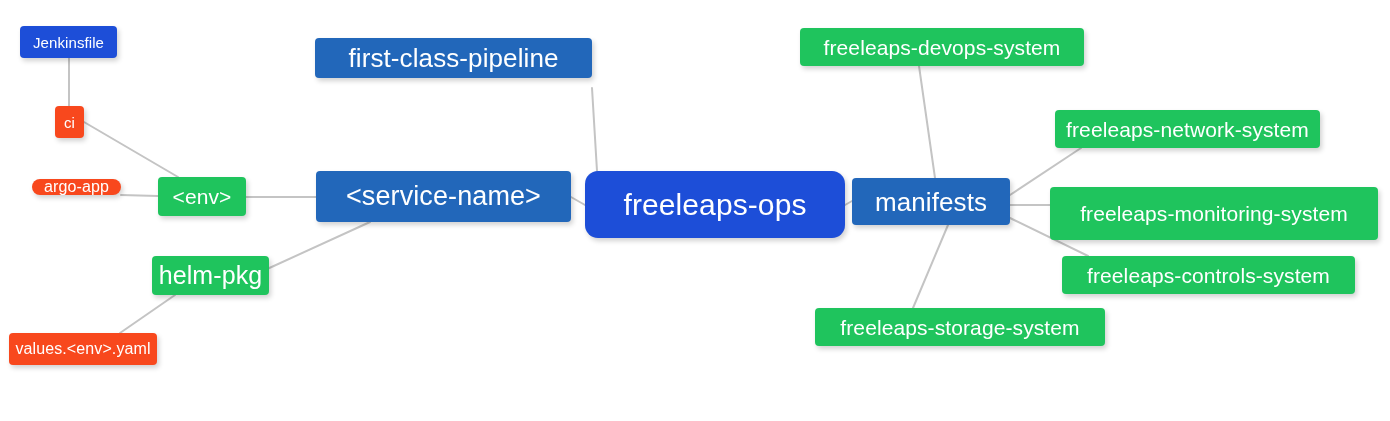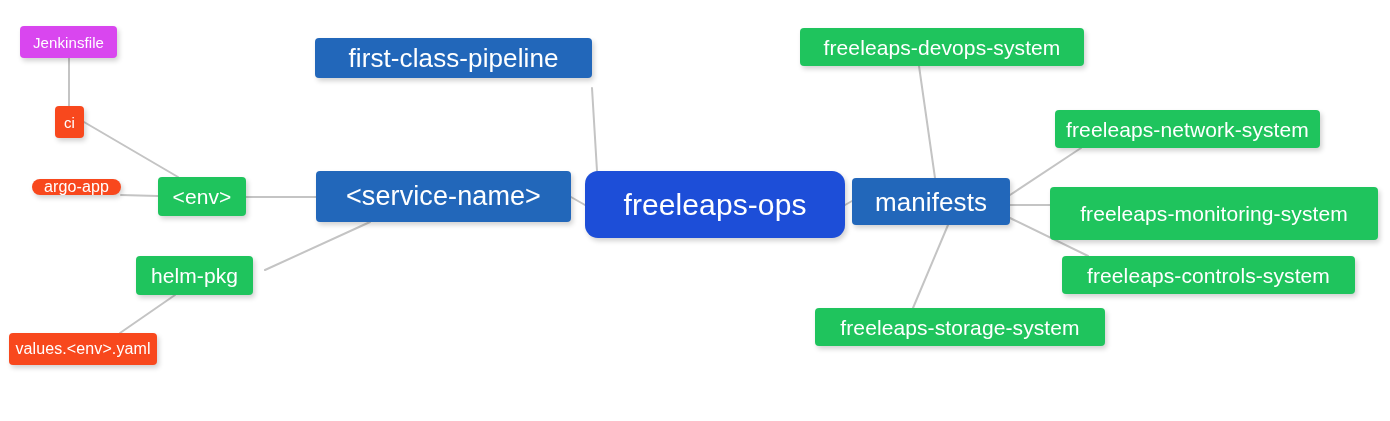--- a/index.html
+++ b/index.html
@@ -39,21 +39,21 @@
     line-height: 1;
     letter-spacing: 0.1px;
     box-shadow: 2px 3px 5px rgba(0,0,0,0.18);
     text-align: center;
     padding: 0 10px;
   }
   .n-root     { background: #1d4ed8; border-radius: 13px; }
   .n-blue     { background: #2267ba; }
   .n-green    { background: #1fc45d; }
   .n-red      { background: #f8481d; }
-  .n-orange   { background: #d946ef; }
+  .n-orange   { background: #1d4ed8; }
 </style>
 </head>
 <body>
 
 <div id="canvas">
   <svg id="edges" viewBox="0 0 1390 421" xmlns="http://www.w3.org/2000/svg">
       <line x1="585" y1="205" x2="571" y2="197" stroke="#c4c4c4" stroke-width="2" stroke-linecap="round"></line>
       <line x1="845" y1="205" x2="852" y2="201" stroke="#c4c4c4" stroke-width="2" stroke-linecap="round"></line>
       <line x1="597" y1="171" x2="592" y2="88" stroke="#c4c4c4" stroke-width="2" stroke-linecap="round"></line>
       <line x1="316" y1="197" x2="246" y2="197" stroke="#c4c4c4" stroke-width="2" stroke-linecap="round"></line>
@@ -67,21 +67,21 @@
       <line x1="1010" y1="205" x2="1050" y2="205" stroke="#c4c4c4" stroke-width="2" stroke-linecap="round"></line>
       <line x1="1010" y1="218" x2="1088" y2="256" stroke="#c4c4c4" stroke-width="2" stroke-linecap="round"></line>
       <line x1="948" y1="225" x2="913" y2="308" stroke="#c4c4c4" stroke-width="2" stroke-linecap="round"></line>
     </svg>
   <div id="nodes-layer">
       <div class="node n-root" style="left: 585px; top: 171px; width: 260px; height: 67px; font-size: 30px;">freeleaps-ops</div>
       <div class="node n-blue" style="left: 316px; top: 171px; width: 255px; height: 51px; font-size: 27px;">&lt;service-name&gt;</div>
       <div class="node n-blue" style="left: 852px; top: 178px; width: 158px; height: 47px; font-size: 26px;">manifests</div>
       <div class="node n-blue" style="left: 315px; top: 38px; width: 277px; height: 40px; font-size: 26px;">first-class-pipeline</div>
       <div class="node n-green" style="left: 158px; top: 177px; width: 88px; height: 39px; font-size: 21px;">&lt;env&gt;</div>
-      <div class="node n-green" style="left: 136px; top: 256px; width: 117px; height: 39px; font-size: 21px;">helm-pkg</div>
+      <div class="node n-green" style="left: 152px; top: 256px; width: 117px; height: 39px; font-size: 25px;">helm-pkg</div>
       <div class="node n-red" style="left: 55px; top: 106px; width: 29px; height: 32px; font-size: 15px;">ci</div>
       <div class="node n-red" style="left: 32px; top: 179px; width: 89px; height: 16px; font-size: 16px; border-radius: 10px;">argo-app</div>
       <div class="node n-orange" style="left: 20px; top: 26px; width: 97px; height: 32px; font-size: 15px;">Jenkinsfile</div>
       <div class="node n-red" style="left: 9px; top: 333px; width: 148px; height: 32px; font-size: 16px;">values.&lt;env&gt;.yaml</div>
       <div class="node n-green" style="left: 800px; top: 28px; width: 284px; height: 38px; font-size: 21px;">freeleaps-devops-system</div>
       <div class="node n-green" style="left: 1055px; top: 110px; width: 265px; height: 38px; font-size: 21px;">freeleaps-network-system</div>
       <div class="node n-green" style="left: 1050px; top: 187px; width: 328px; height: 53px; font-size: 21px;">freeleaps-monitoring-system</div>
       <div class="node n-green" style="left: 1062px; top: 256px; width: 293px; height: 38px; font-size: 21px;">freeleaps-controls-system</div>
       <div class="node n-green" style="left: 815px; top: 308px; width: 290px; height: 38px; font-size: 21px;">freeleaps-storage-system</div>
     </div>

